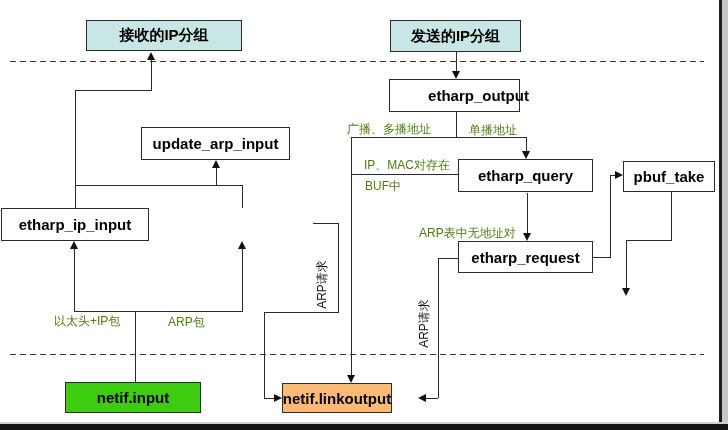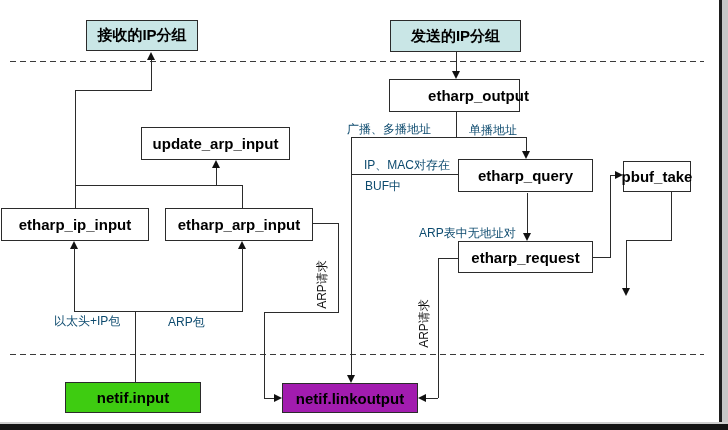--- a/index.html
+++ b/index.html
@@ -7,21 +7,21 @@
     position:relative; width:728px; height:430px; background:#ffffff;
     font-family:"Liberation Sans","DejaVu Sans",sans-serif; color:#000;
     overflow:hidden;
   }
   .box {
     position:absolute; box-sizing:border-box; border:1px solid #2b2b2b;
     background:#ffffff; display:flex; align-items:center; justify-content:center;
     font-weight:bold; font-size:15px; white-space:nowrap;
   }
   .queue { flex-direction:column; line-height:19px; }
-  .lbl { position:absolute; font-size:12px; white-space:nowrap; color:#0c4a6e; }
+  .lbl { position:absolute; font-size:12px; white-space:nowrap; color:#4d7c0f; }
   .vlbl {
     position:absolute; font-size:12px; white-space:nowrap; color:#111;
     width:56px; text-align:center; transform:rotate(-90deg);
   }
   .h { position:absolute; height:1px; background:#2b2b2b; }
   .v { position:absolute; width:1px; background:#2b2b2b; }
   .dash {
     position:absolute; height:1px; left:10px; width:694px;
     background:repeating-linear-gradient(90deg,#3a3a3a 0 6px,transparent 6px 10px);
   }
@@ -90,42 +90,41 @@
   <div class="h" style="left:264px;top:312px;width:75px;"></div>
   <div class="v" style="left:264px;top:312px;height:86px;"></div>
   <div class="h" style="left:264px;top:398px;width:11px;"></div>
   <div class="arr right" style="left:274px;top:394px;"></div>
 
   <div class="h" style="left:438px;top:258px;width:20px;"></div>
   <div class="v" style="left:438px;top:258px;height:140px;"></div>
   <div class="h" style="left:426px;top:398px;width:12px;"></div>
   <div class="arr left" style="left:418px;top:394px;"></div>
 
-  <div class="box" style="left: 86px; top: 20px; width: 112px; height: 31px; background: rgb(201, 230, 230);">接收的IP分组</div>
+  <div class="box" style="left: 86px; top: 20px; width: 156px; height: 31px; background: rgb(201, 230, 230);">接收的IP分组</div>
 
   <div class="box" style="left: 390px; top: 20px; width: 131px; height: 32px; background: rgb(201, 230, 230);">发送的IP分组</div>
 
   <div class="box" style="left:389px;top:79px;width:131px;height:33px;padding-left:48px;">etharp_output</div>
 
   <div class="box" style="left:141px;top:127px;width:149px;height:33px;text-align:center;">update_arp_input</div>
 
   <div class="box" style="left:1px;top:208px;width:148px;height:33px;">etharp_ip_input</div>
 
-  <div class="box" style="left:165px;top:208px;width:148px;height:33px;">etharp_arp_input</div>
 
   <div class="box" style="left:458px;top:159px;width:135px;height:33px;">etharp_query</div>
 
-  <div class="box" style="left:623px;top:161px;width:68px;height:31px;">pbuf_take</div>
+  <div class="box" style="left:623px;top:161px;width:92px;height:31px;">pbuf_take</div>
 
   <div class="box" style="left:458px;top:241px;width:135px;height:32px;">etharp_request</div>
 
 
   <div class="box" style="left: 65px; top: 382px; width: 136px; height: 31px; background: rgb(62, 204, 17);">netif.input</div>
 
-  <div class="box" style="left: 282px; top: 383px; width: 136px; height: 30px; background: #a21caf;">netif.linkoutput</div>
+  <div class="box" style="left: 282px; top: 383px; width: 110px; height: 30px; background: #fdba74;">netif.linkoutput</div>
 
   <div class="lbl" style="left:347px;top:121px;">广播、多播地址</div>
   <div class="lbl" style="left:469px;top:122px;">单播地址</div>
   <div class="lbl" style="left:364px;top:157px;">IP、MAC对存在</div>
   <div class="lbl" style="left:365px;top:178px;">BUF中</div>
   <div class="lbl" style="left:419px;top:225px;">ARP表中无地址对</div>
   <div class="lbl" style="left:54px;top:313px;">以太头+IP包</div>
   <div class="lbl" style="left:168px;top:314px;">ARP包</div>
   <div class="vlbl" style="left:294px;top:276px;">ARP请求</div>
   <div class="vlbl" style="left:396px;top:315px;">ARP请求</div>

